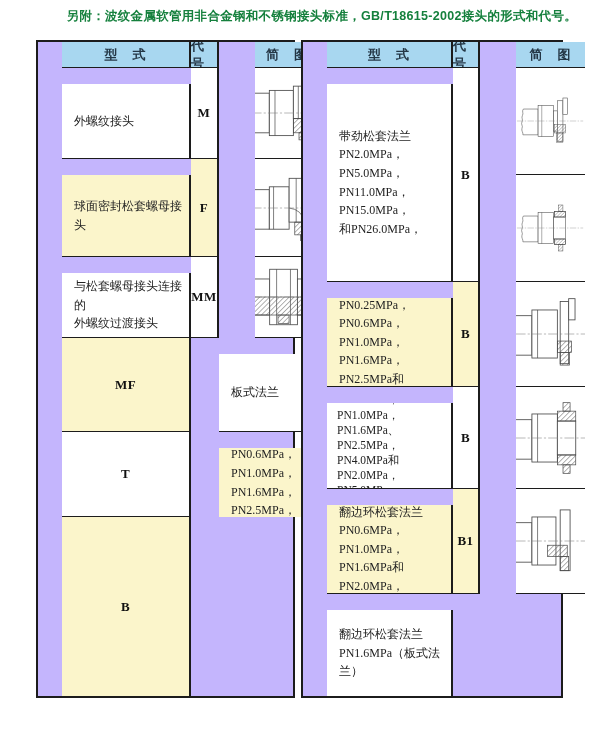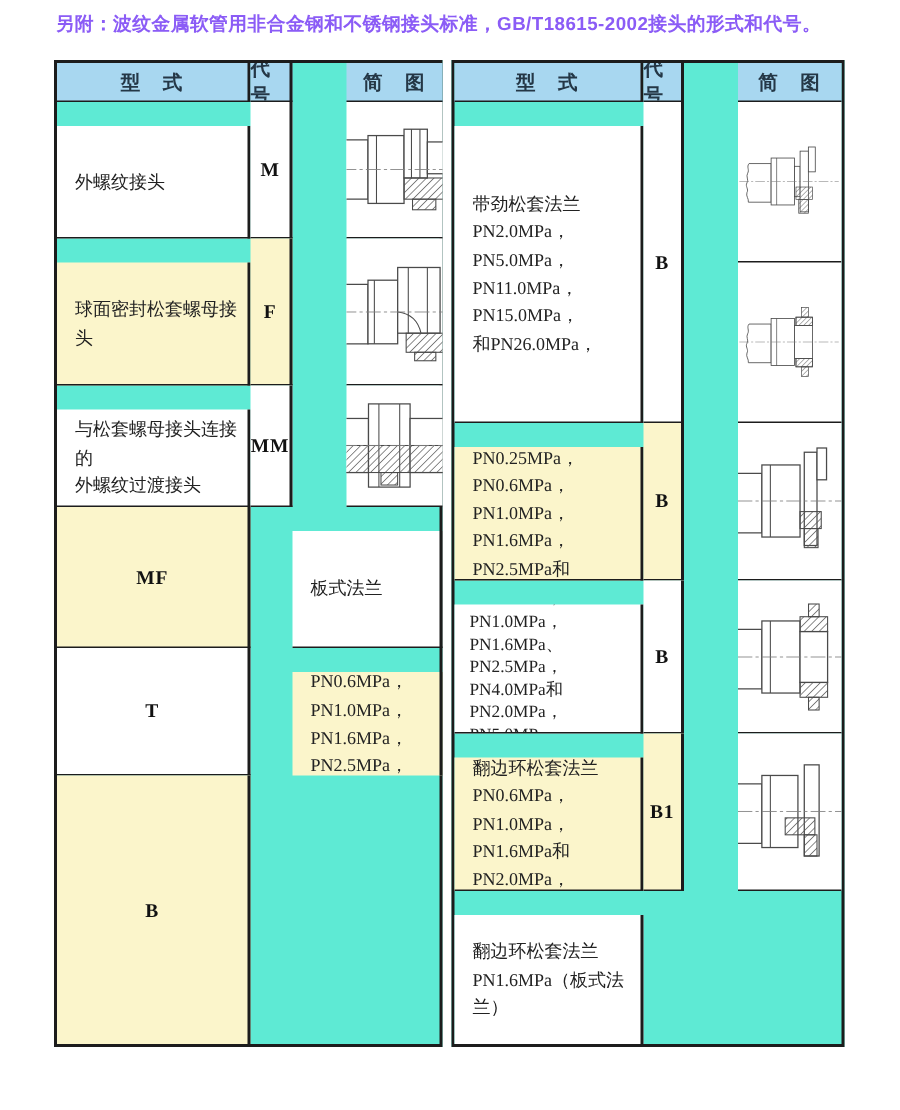--- a/index.html
+++ b/index.html
@@ -4,23 +4,23 @@
 <style>
   html,body{margin:0;padding:0;}
   body{
     width:600px;height:740px;background:#ffffff;position:relative;
     font-family:"Liberation Serif","DejaVu Serif",serif;
   }
   .page{position:absolute;inset:0;background:#fff;overflow:hidden;}
   .title{
     position:absolute;left:37px;top:8px;width:540px;
     font-family:"Liberation Sans","DejaVu Sans",sans-serif;
-    font-size:12.5px;font-weight:700;color:#8b5cf6;letter-spacing:.3px;
-  }
-  .tbl{position:absolute;display:grid;border:2px solid #1c1c1c;background:#5eead4;box-sizing:border-box;}
+    font-size:12.5px;font-weight:700;color:#15803d;letter-spacing:.3px;text-align:right;
+  }
+  .tbl{position:absolute;display:grid;border:2px solid #1c1c1c;background:#c4b5fd;box-sizing:border-box;padding-left:24px;}
   .tbl.left{
     left:36px;top:40px;width:259px;height:658px;
     grid-template-columns:129px 28px 100px;
     grid-template-rows:26px 91px 98px 81px 94px 85px 179px;
   }
   .tbl.right{
     left:301px;top:40px;width:262px;height:658px;
     grid-template-columns:126px 27px 105px;
     grid-template-rows:26px 214px 105px 102px 105px 102px;
   }

